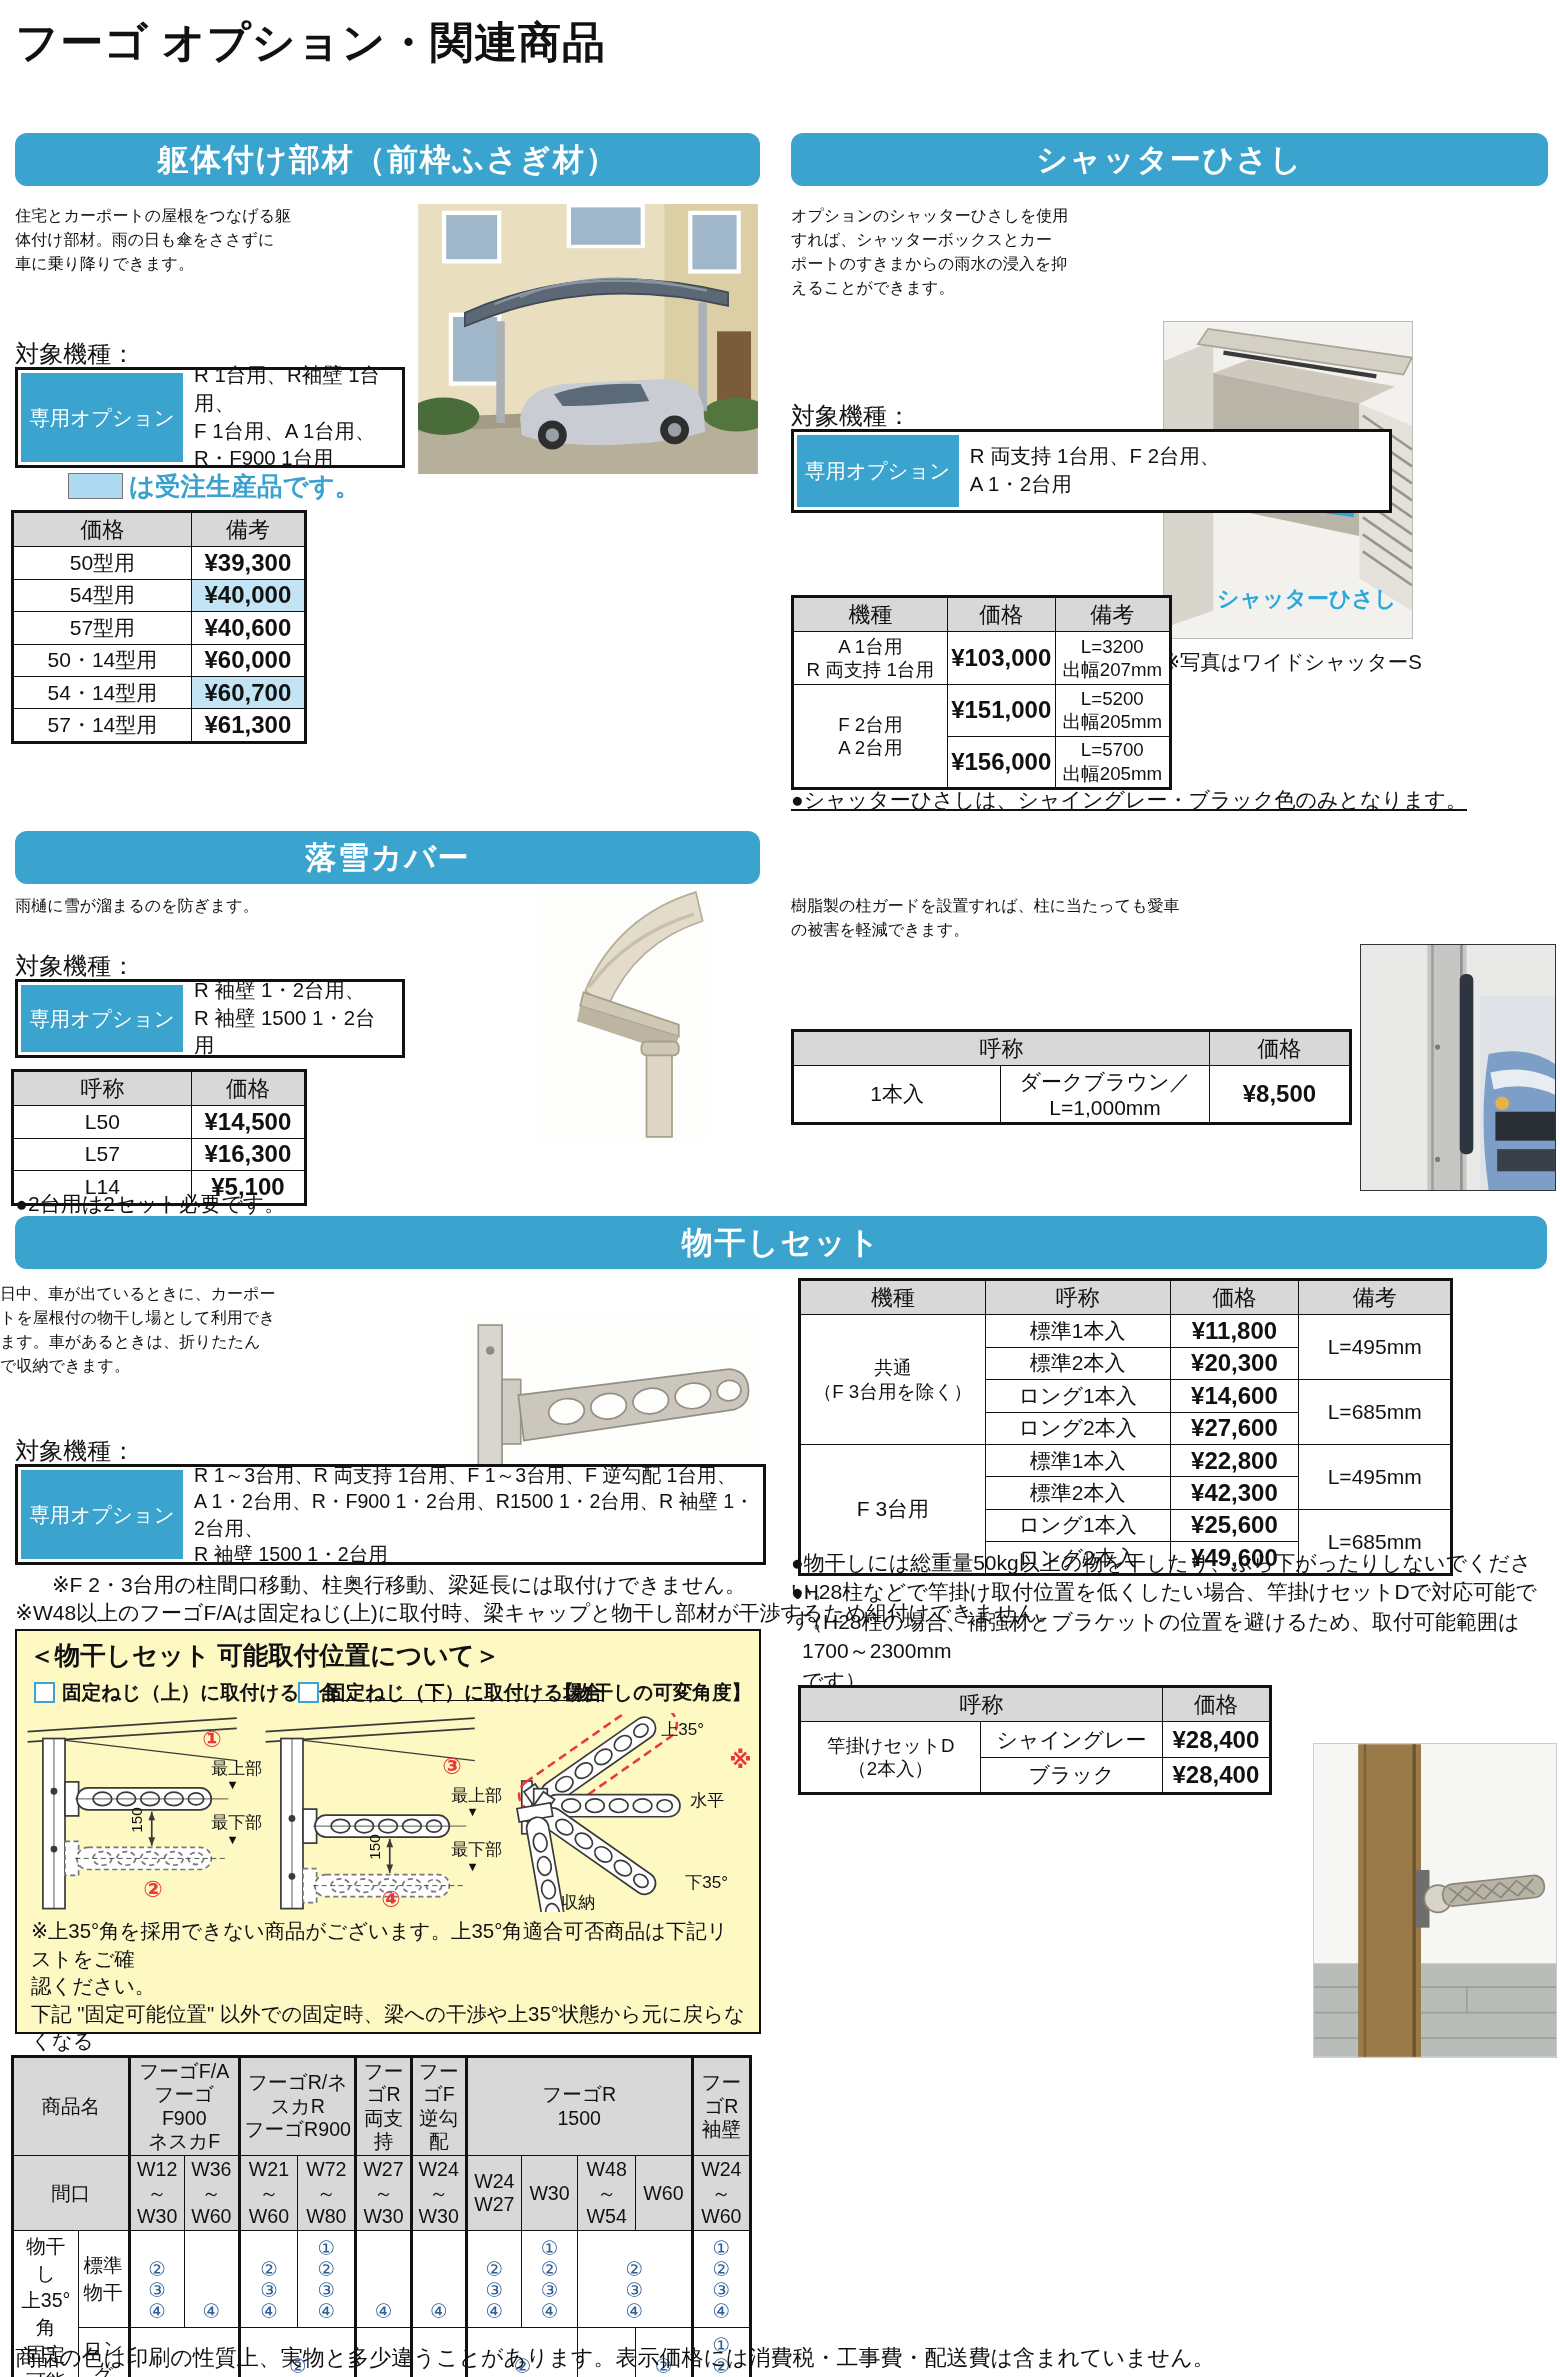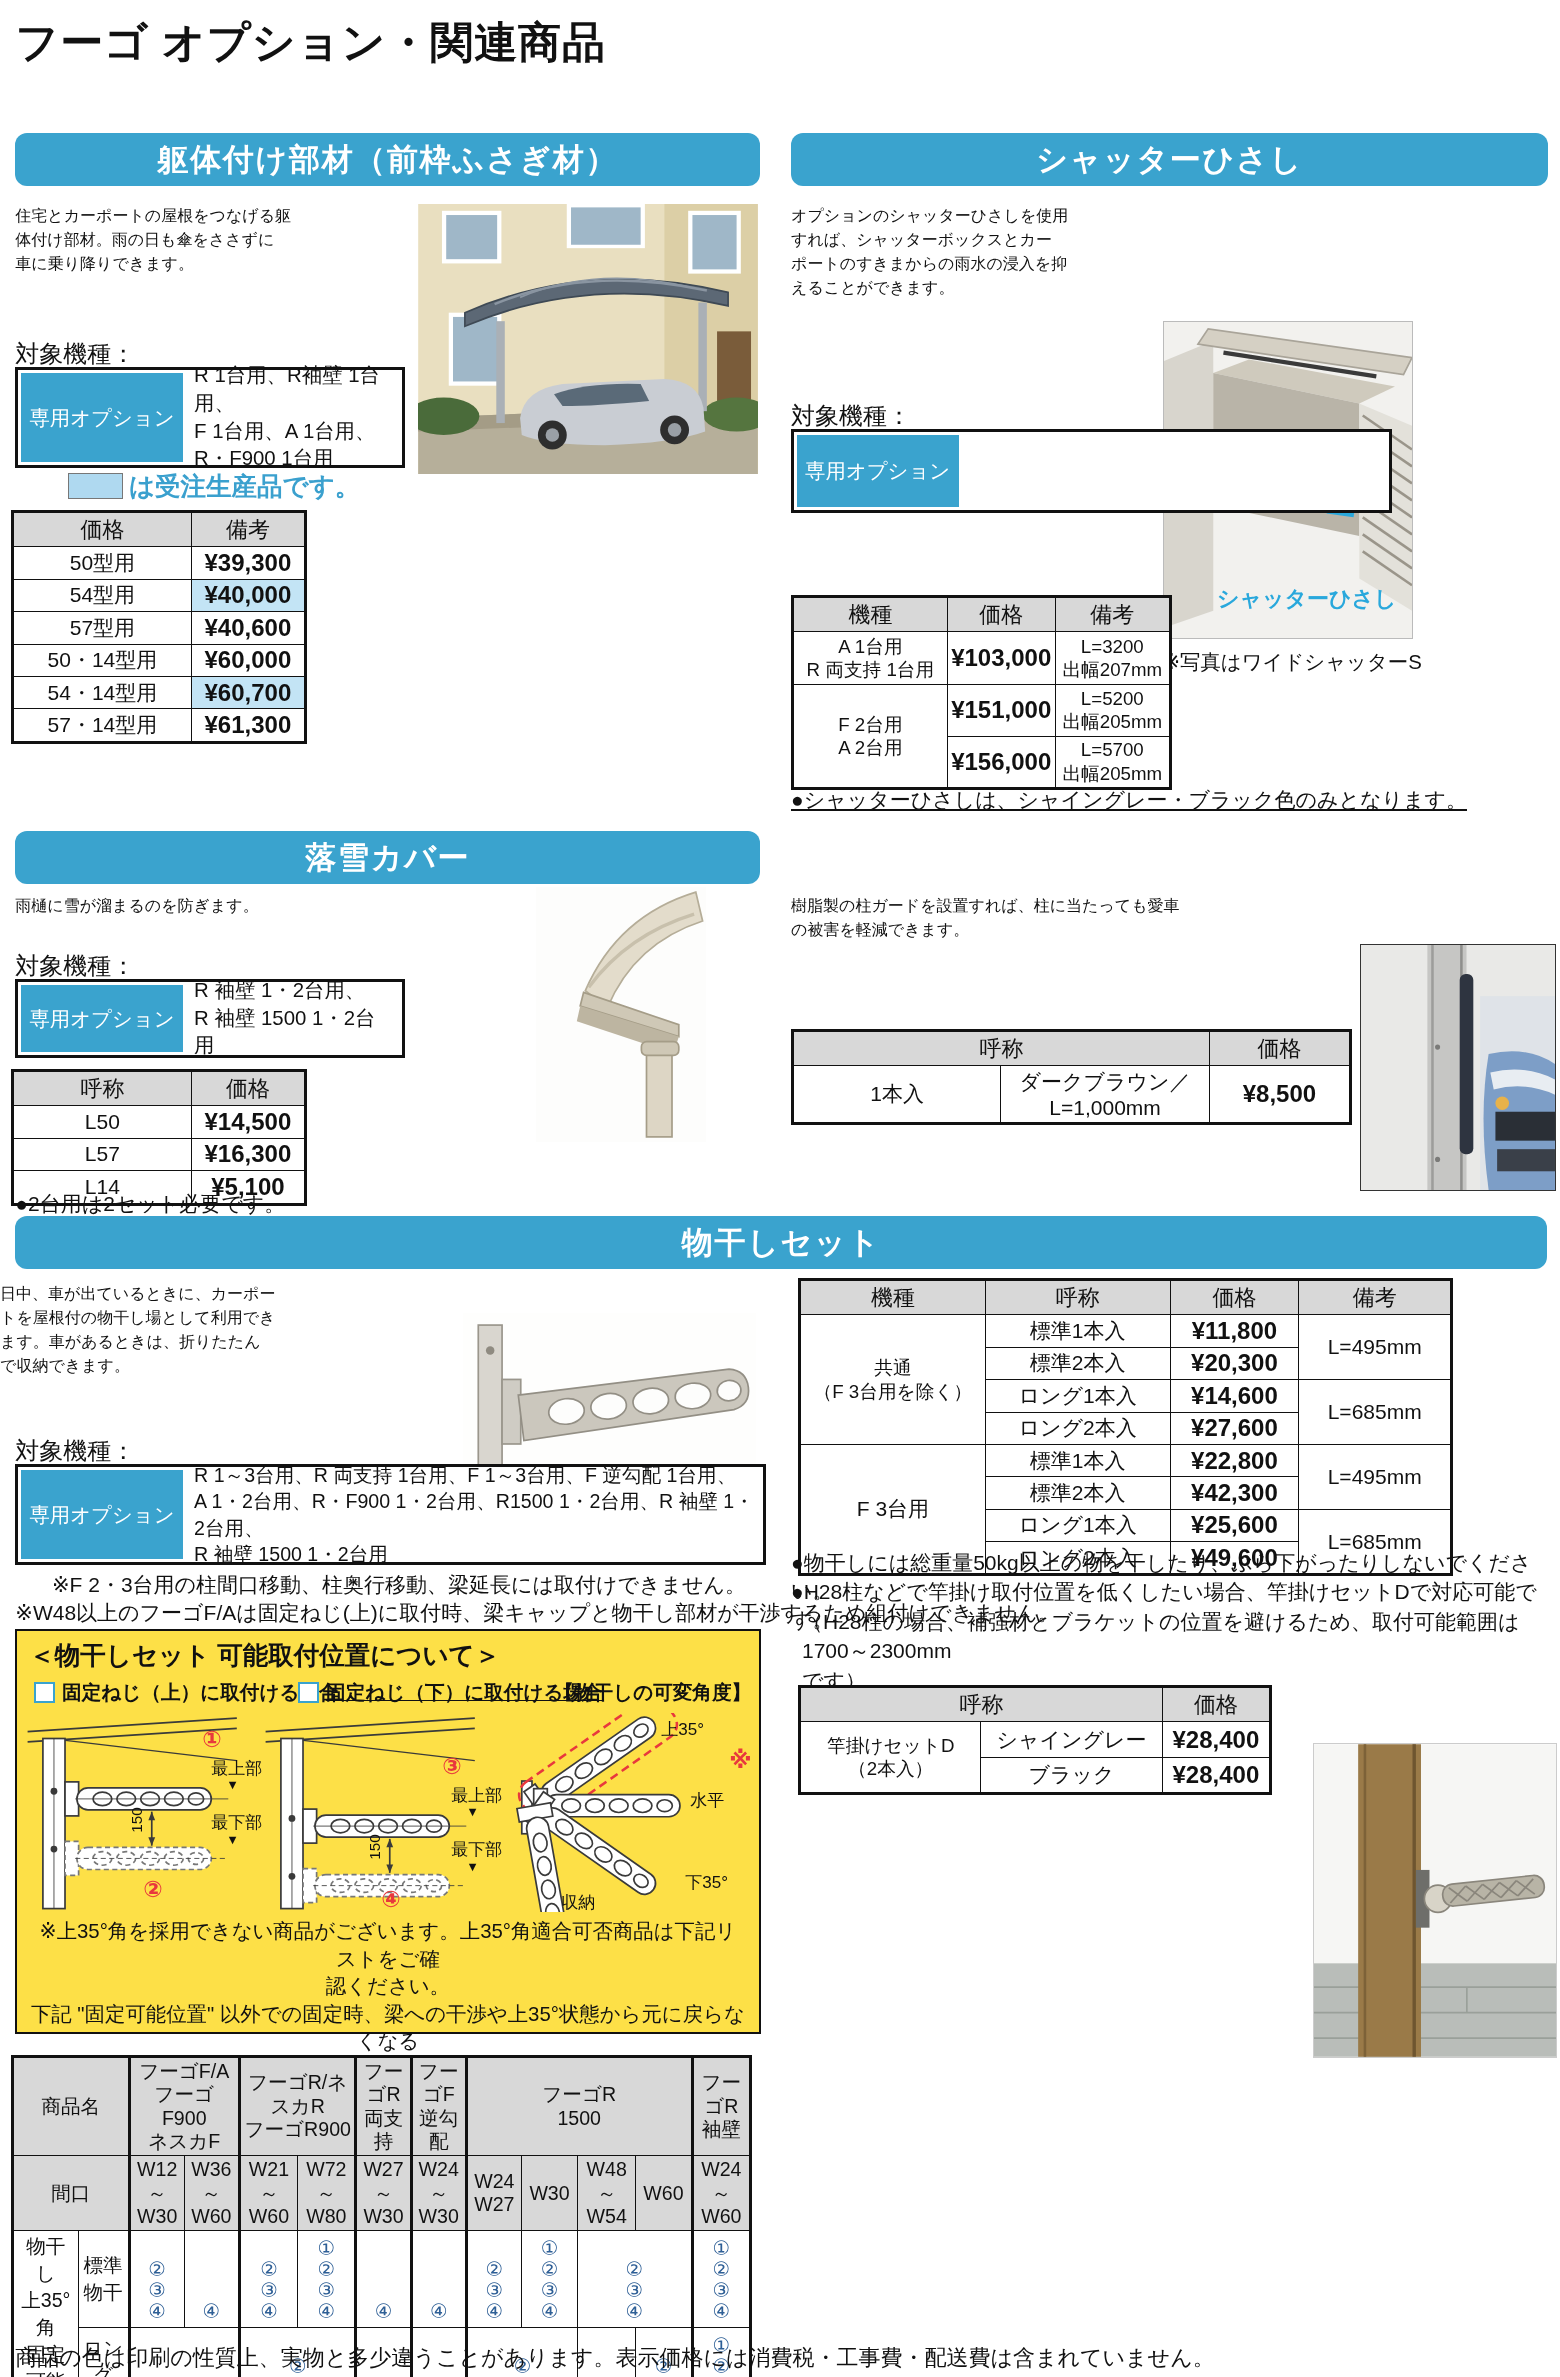--- a/index.html
+++ b/index.html
@@ -22,21 +22,21 @@
                         font-size:21px;padding:1.7px 3.4px;overflow:hidden;}
   .dtable th{background:#D8D8D8;font-size:22px;}
   .dtable td.price{font-weight:bold;font-size:24px;}
   .dtable td.hl{background:#C3E4F5;}
   .dtable td.small{font-size:18.7px;line-height:1.25;}
   .note{font-size:21px;}
   .bluetext{color:#3AA0CE;font-weight:bold;font-size:25.5px;}
   .swatch{position:absolute;width:53px;height:24px;background:#AFD9F0;border:1.7px solid #777;}
   .photo{position:absolute;overflow:hidden;}
   .caption{font-size:20.4px;}
-  .diagbox{position:absolute;border:2.6px solid #111;background:#fde047;text-align:center;}
+  .diagbox{position:absolute;border:2.6px solid #111;background:#fef9c3;}
   .diagtitle{font-size:25.5px;font-weight:bold;}
   .legend{font-size:19.6px;font-weight:bold;display:flex;align-items:center;gap:6.8px;}
   .cbx{display:inline-block;width:17px;height:17px;border:2.6px solid #3AA3CE;background:#fff;flex:0 0 auto;}
   .dlabel{font-size:17px;color:#111;}
   .rnum{color:#E8383D;font-size:23px;font-weight:bold;}
   .marker{font-size:12.8px;}
   .dim{font-size:15.3px;transform:rotate(-90deg);transform-origin:center;}
   .circ{color:#2E5F96;font-size:21px;line-height:1.08;vertical-align:bottom;}
   table.pos td.circ{vertical-align:bottom;padding-bottom:4.3px;}
   table.pos th{font-size:19.6px;line-height:1.2;}
@@ -187,20 +187,22 @@
       <polygon points="214,128 244,164 230,164 230,228 198,228 198,164 184,164" fill="#29A8DC" transform="rotate(8 214 180)"></polygon>
     </svg>
     <span class="abs arrowlabel" style="left:53px;top:262px;">シャッターひさし</span>
   </div>
   <div class="abs caption" style="left:1163px;top:648px;">※写真はワイドシャッターS</div>
 
   <div class="abs target" style="left:791px;top:400px;">対象機種：</div>
 
   <div class="optbox" style="left:791px;top:429px;width:595px;height:78px;">
     <div class="optbadge">専用オプション</div>
+    <div class="optmodels pre">R 両支持 1台用、F 2台用、
+A 1・2台用</div>
   </div>
 
   <table class="dtable" style="left:791px;top:595px;width:381px;">
     <tbody>
         <tr style="height:29px;">
       <th style="width:146px;">機種</th>
       <th style="width:100px;">価格</th>
       <th>備考</th>
     </tr>
     <tr style="height:53px;">

